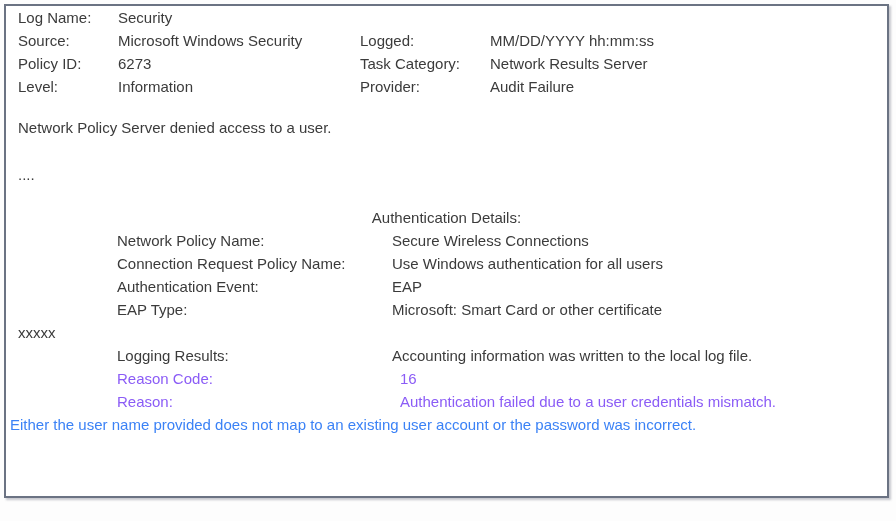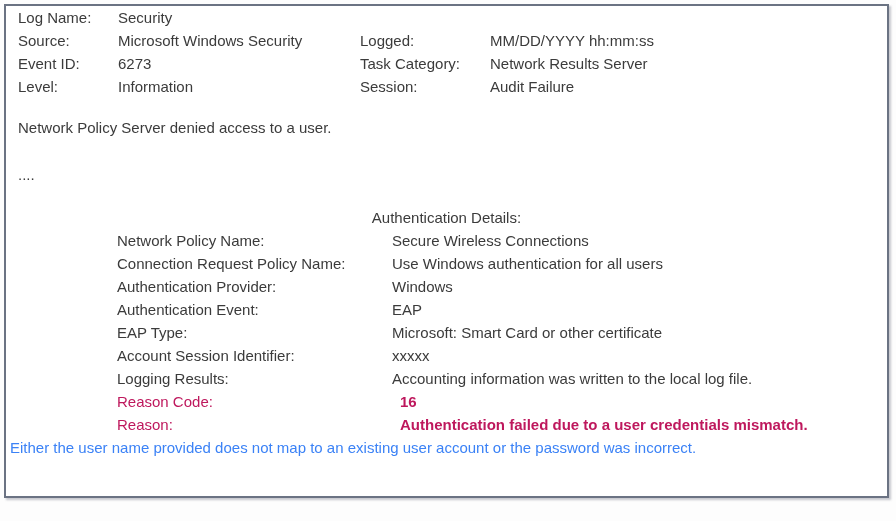--- a/index.html
+++ b/index.html
@@ -49,22 +49,22 @@
     margin-left: 99px;
     width: 275px;
     flex: none;
     white-space: nowrap;
   }
   .dvalue {
     flex: 1;
     white-space: nowrap;
     overflow: hidden;
   }
-  .red { color: #be185d; }
-  .red .dvalue { padding-left: 8px; font-weight: bold; }
+  .red { color: #8b5cf6; }
+  .red .dvalue { padding-left: 8px; }
   .footer-warning {
     color: #3b82f6;
     margin-left: -8px;
     white-space: nowrap;
   }
 </style>
 </head>
 <body>
 
 <div class="event-box">
@@ -73,60 +73,55 @@
     <div>Log Name:</div>
     <div>Security</div>
     <div></div>
     <div></div>
 
     <div>Source:</div>
     <div>Microsoft Windows Security</div>
     <div>Logged:</div>
     <div>MM/DD/YYYY hh:mm:ss</div>
 
-    <div>Event ID:</div>
+    <div>Policy ID:</div>
     <div>6273</div>
     <div>Task Category:</div>
     <div>Network Results Server</div>
 
     <div>Level:</div>
     <div>Information</div>
-    <div>Session:</div>
+    <div>Provider:</div>
     <div>Audit Failure</div>
   </div>
 
   <div class="description">Network Policy Server denied access to a user.</div>
 
   <div class="ellipsis">....</div>
 
   <div class="auth-heading">Authentication Details:</div>
 
   <div class="details">
     <div class="drow">
       <div class="dlabel">Network Policy Name:</div>
       <div class="dvalue">Secure Wireless Connections</div>
     </div>
     <div class="drow">
       <div class="dlabel">Connection Request Policy Name:</div>
       <div class="dvalue">Use Windows authentication for all users</div>
     </div>
     <div class="drow">
-      <div class="dlabel">Authentication Provider:</div>
-      <div class="dvalue">Windows</div>
-    </div>
-    <div class="drow">
       <div class="dlabel">Authentication Event:</div>
       <div class="dvalue">EAP</div>
     </div>
     <div class="drow">
       <div class="dlabel">EAP Type:</div>
       <div class="dvalue">Microsoft: Smart Card or other certificate</div>
     </div>
     <div class="drow">
-      <div class="dlabel">Account Session Identifier:</div>
       <div class="dvalue">xxxxx</div>
     </div>
     <div class="drow">
       <div class="dlabel">Logging Results:</div>
       <div class="dvalue">Accounting information was written to the local log file.</div>
     </div>
     <div class="drow red">
       <div class="dlabel">Reason Code:</div>
       <div class="dvalue">16</div>
     </div>

